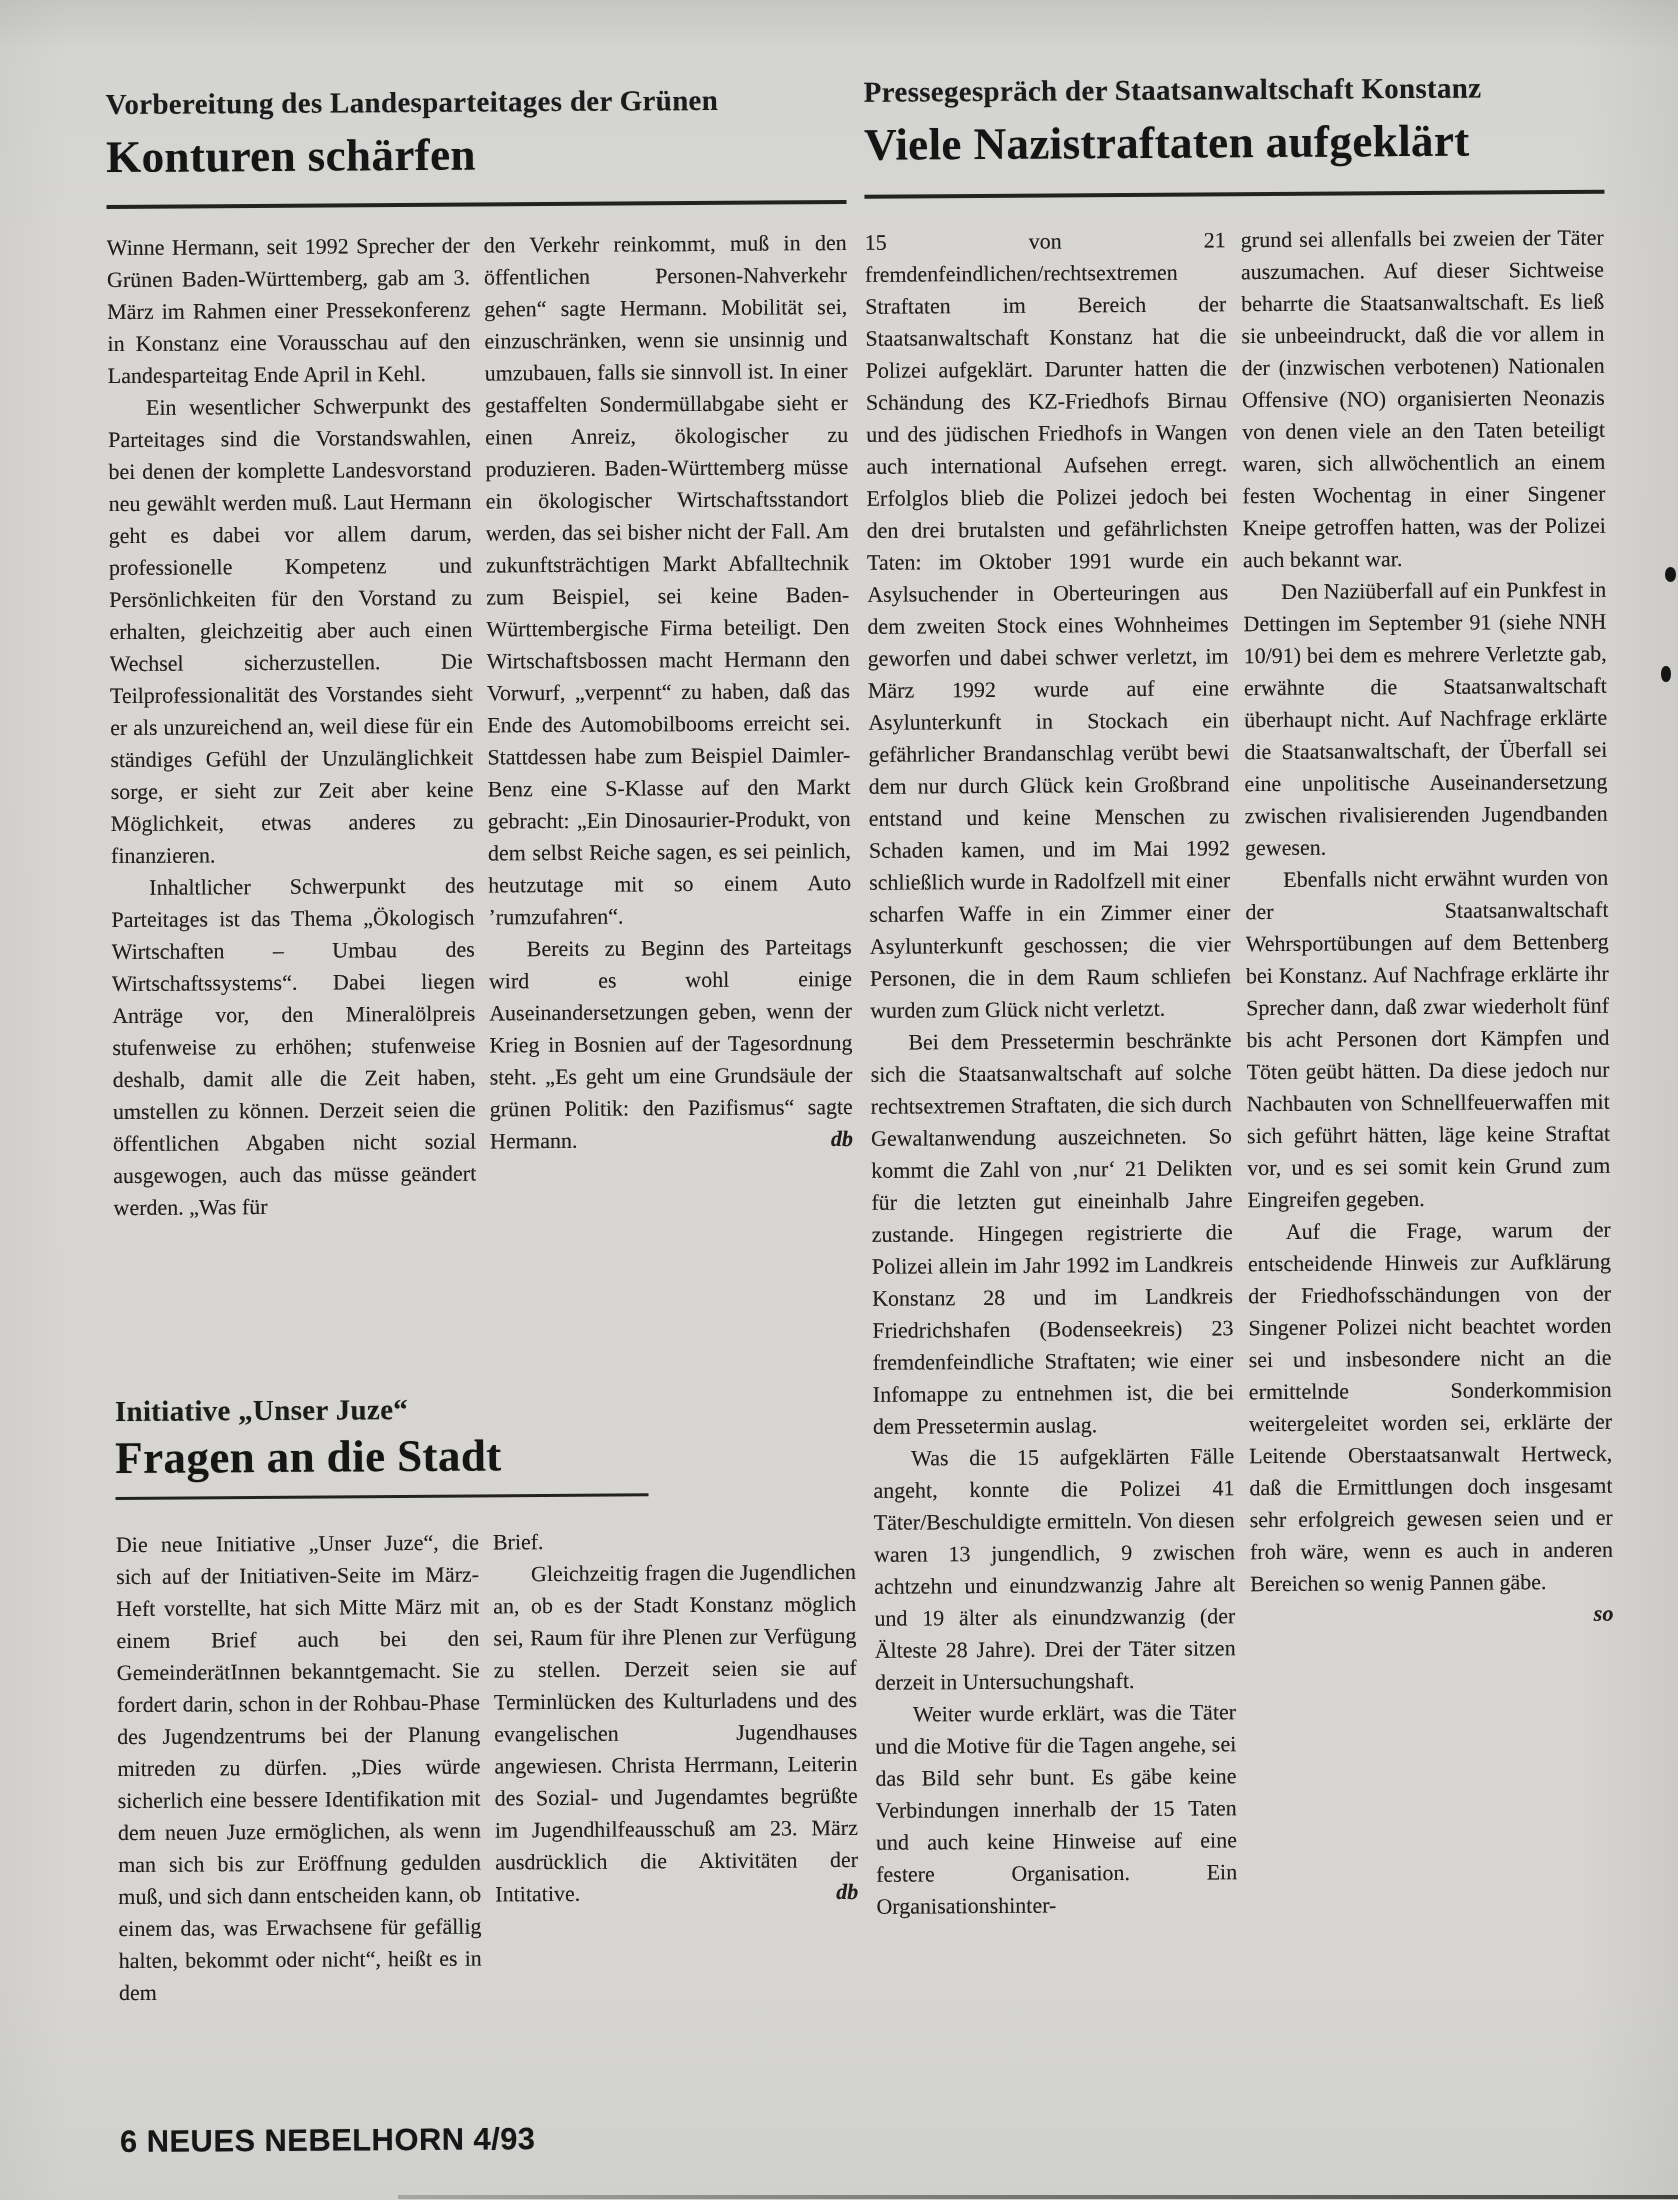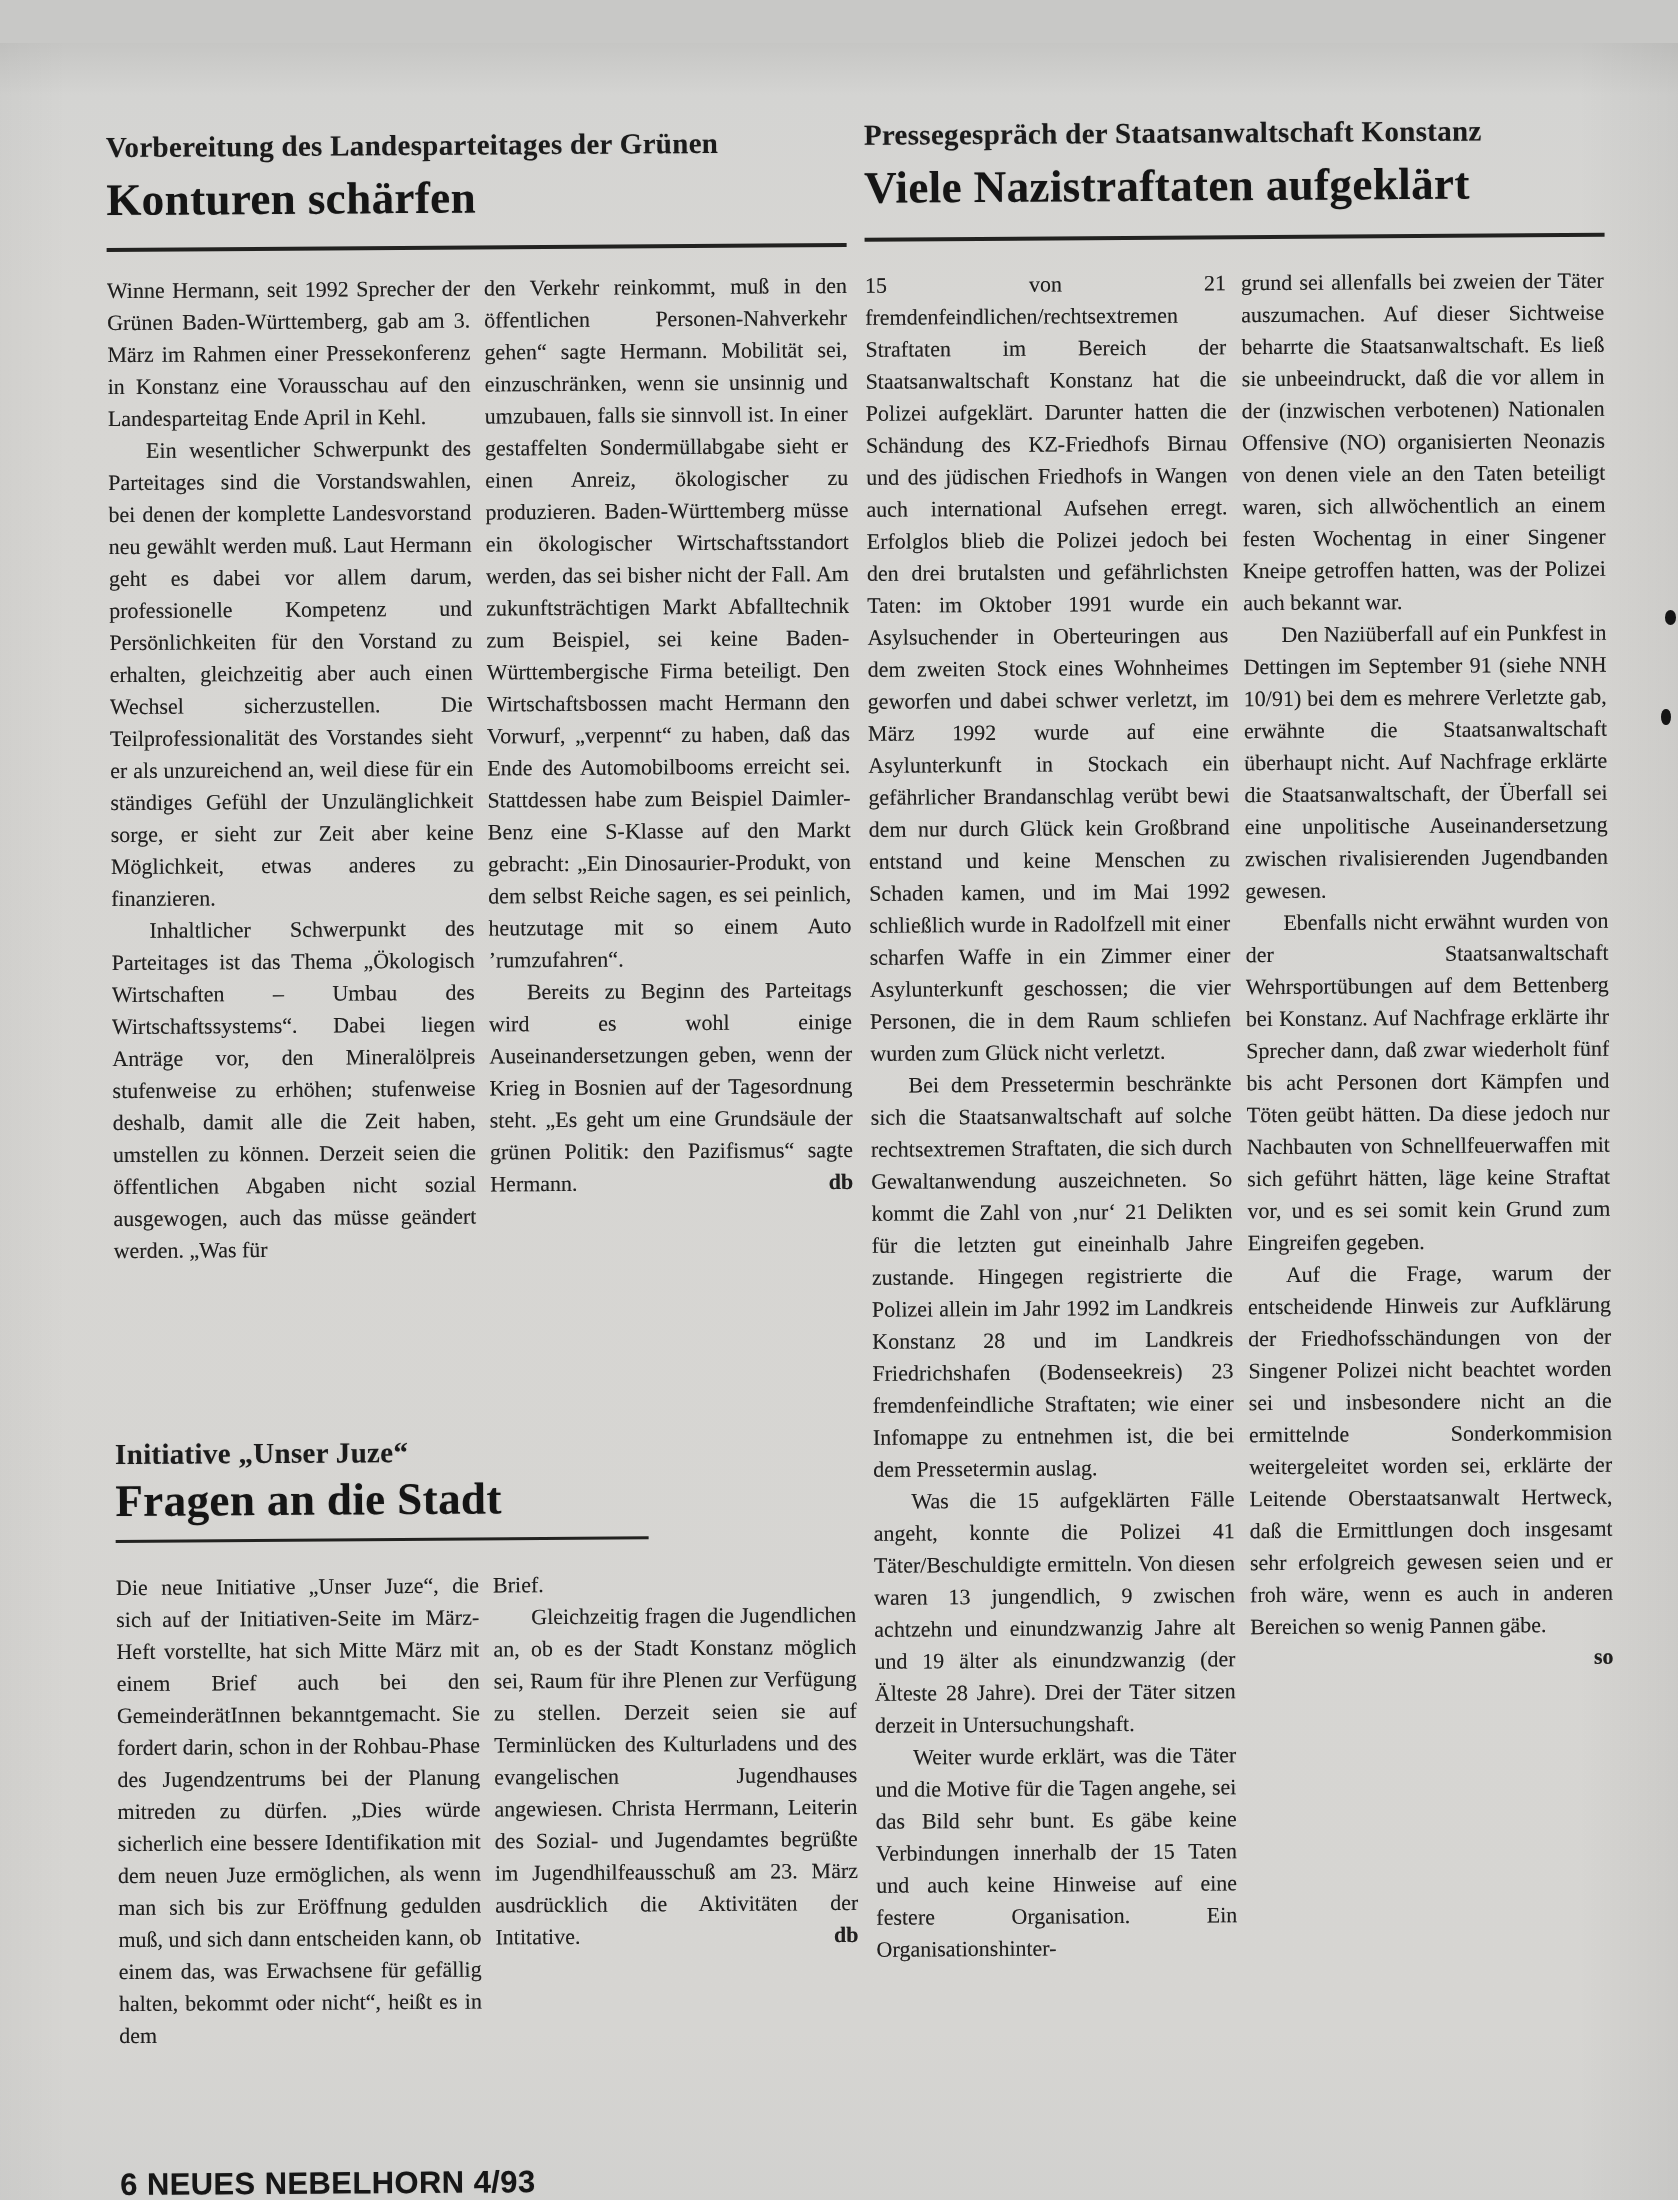--- a/index.html
+++ b/index.html
@@ -6,21 +6,20 @@
   body{
     width:1678px;height:2201px;position:relative;overflow:hidden;
     background:#c8c8c6;
     font-family:"Liberation Serif", serif;
   }
   .page{
     position:absolute;inset:0;
     background:
       linear-gradient(90deg, rgba(0,0,0,0.03) 0%, rgba(0,0,0,0) 4%, rgba(0,0,0,0) 94%, rgba(0,0,0,0.05) 100%),
       linear-gradient(180deg, #c6c6c4 0px, #d4d4d2 52px, #d7d6d3 259px, #d6d5d2 1989px, #d0d0ce 2201px);
-    margin-top: 43px;
   }
   .scan{position:absolute;inset:0;transform:rotate(-0.4deg);transform-origin:50% 45%;}
   .kicker{
     position:absolute;
     font-weight:700;font-size:29px;line-height:1.15;color:#1b1b1b;
     letter-spacing:0.3px;white-space:nowrap;
     text-shadow:0 0 0.9px rgba(30,30,30,0.35);
   }
   .headline{
     position:absolute;
@@ -30,21 +29,21 @@
   .hl-a{font-size:45px;line-height:1.0;}
   .rule{position:absolute;background:#222220;}
   .col{
     position:absolute;overflow:hidden;
     font-size:22px;line-height:32px;color:#201f1e;
     text-align:justify;
     text-shadow:0 0 0.6px rgba(30,30,30,0.45);
   }
   .col p{margin:0;padding:0;}
   .col p.indent{text-indent:38px;}
-  .sig{float:right;font-weight:600;padding-left:10.4px;}
+  .sig{float:right;font-style:italic;font-weight:600;padding-left:10.4px;}
   .footer{
     position:absolute;
     font-family:"Liberation Sans", sans-serif;font-weight:700;
     font-size:31px;color:#161616;letter-spacing:0.4px;white-space:nowrap;
     text-shadow:0 0 0.9px rgba(20,20,20,0.3);
   }
   .speck{position:absolute;background:#151515;border-radius:50%;}
   .scan-edge-bottom{
     position:absolute;left:398px;top:2195px;width:1281px;height:3.5px;
     background:linear-gradient(90deg, rgba(40,40,38,0.25), rgba(30,30,28,0.8));

